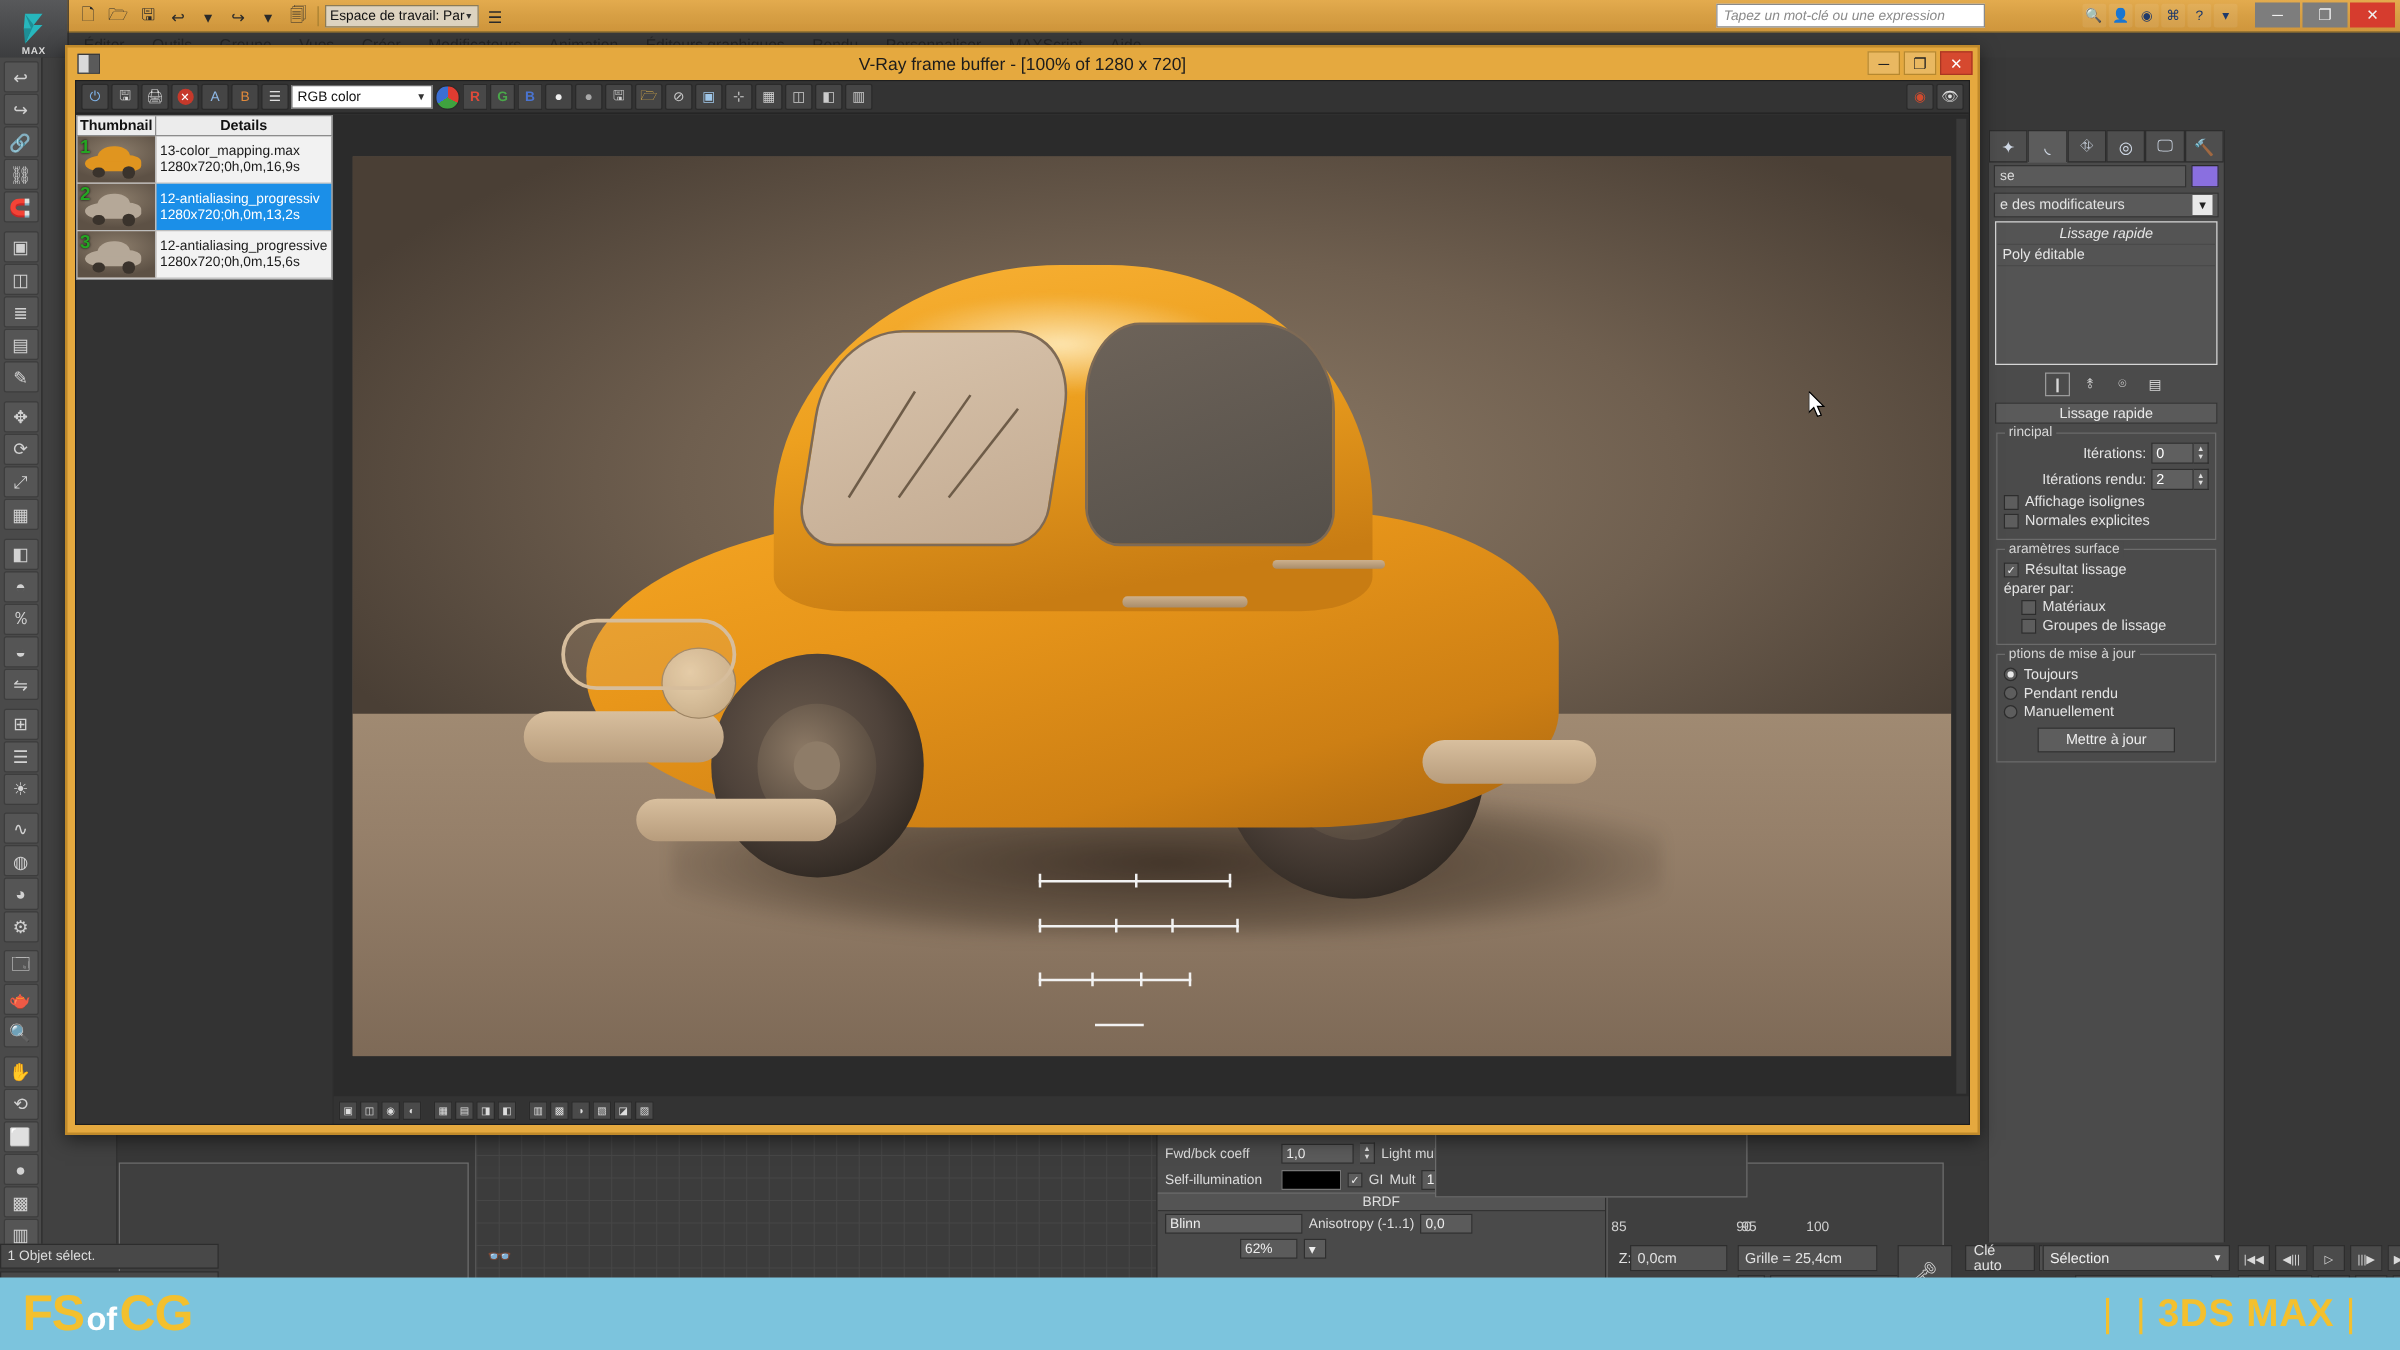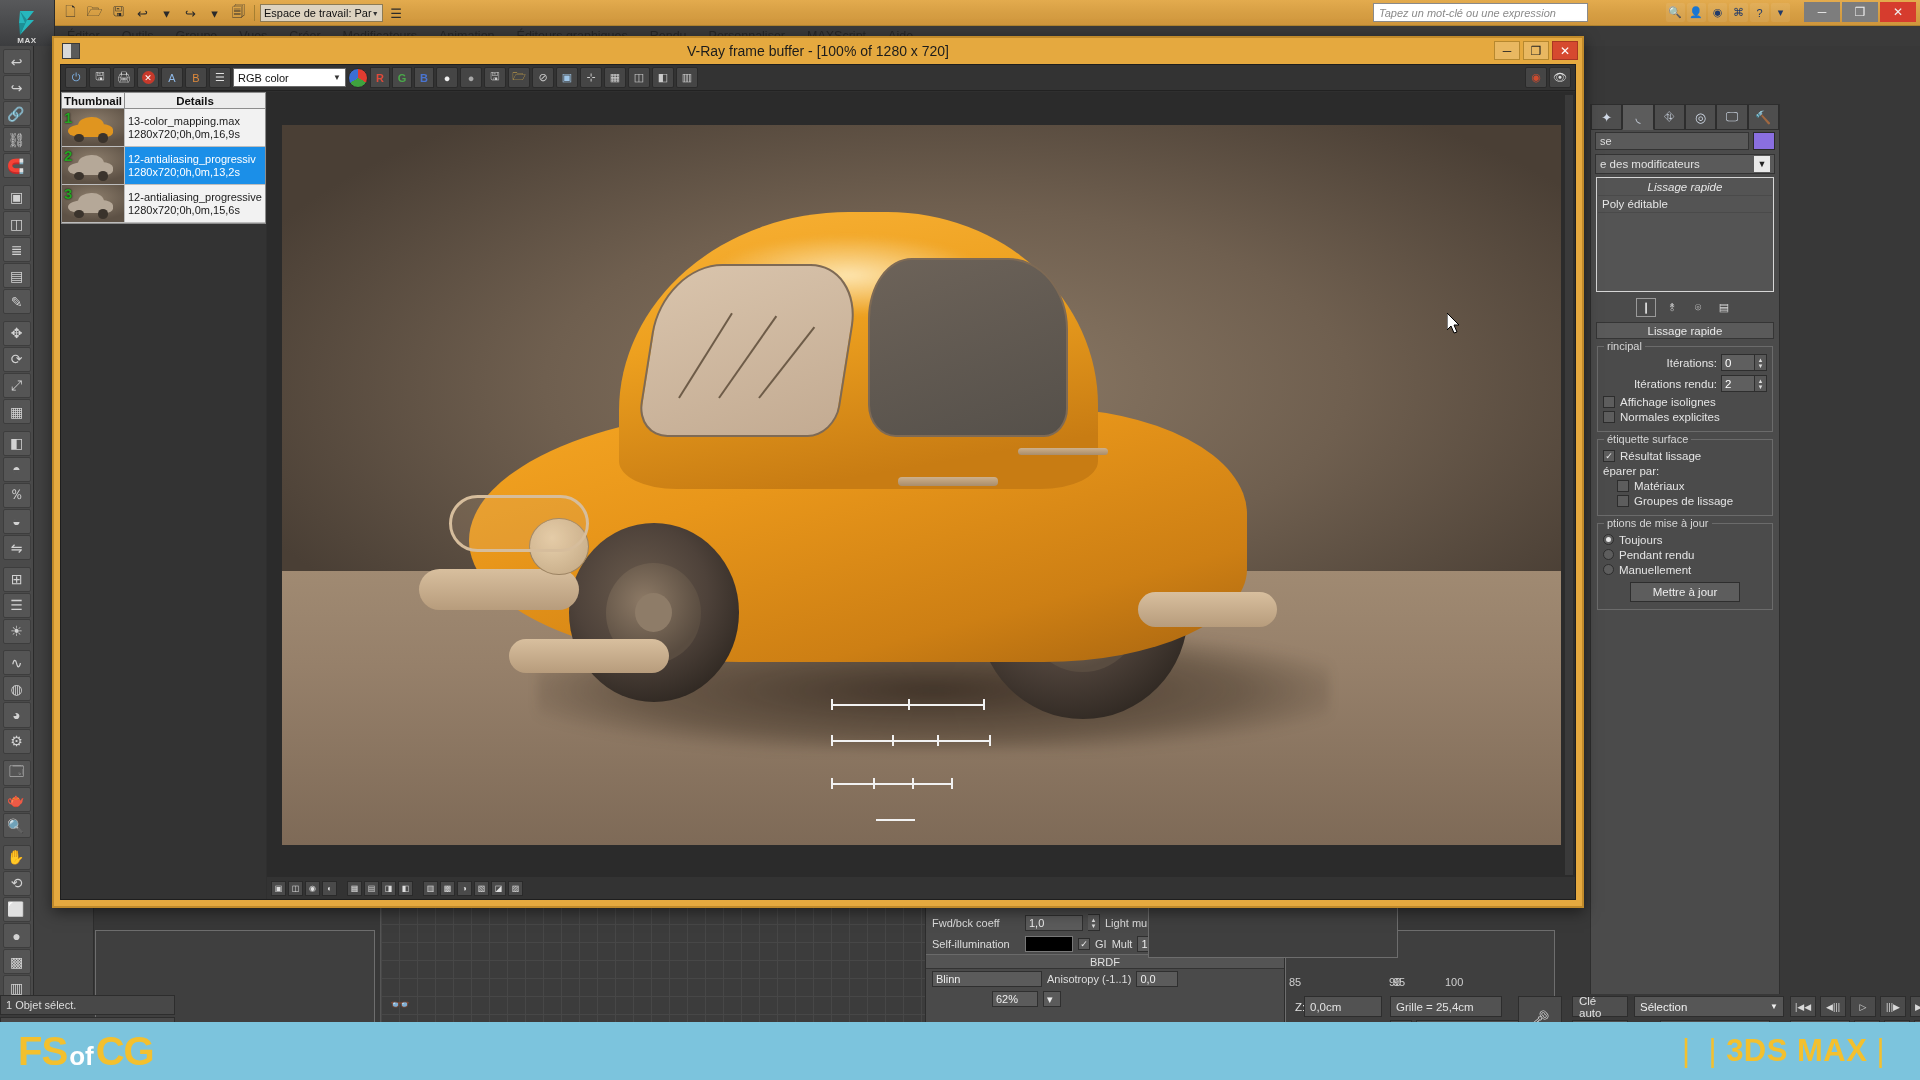--- a/index.html
+++ b/index.html
@@ -484,21 +484,21 @@
         <span class="cbox"></span>
         <span class="cblabel">Affichage isolignes</span>
       </div>
       <div class="cbrow">
         <span class="cbox"></span>
         <span class="cblabel">Normales explicites</span>
       </div>
     </div>
 
     <div class="group">
-      <span class="gtitle">étiquette surface</span>
+      <span class="gtitle">aramètres surface</span>
       <div class="cbrow">
         <span class="cbox">✓</span>
         <span class="cblabel">Résultat lissage</span>
       </div>
       <div class="cblabel" style="margin:3px 0">éparer par:</div>
       <div class="cbrow" style="margin-left:14px">
         <span class="cbox"></span>
         <span class="cblabel">Matériaux</span>
       </div>
       <div class="cbrow" style="margin-left:14px">
@@ -546,21 +546,21 @@
   <div class="sb-group" style="left:1390px;top:996px;">
     <span class="sb-fld" style="width:112px">Grille = 25,4cm</span>
   </div>
   <div class="sb-group" style="left:1390px;top:1020px;">
     <span class="sb-ic">❏</span>
     <span class="sb-btn" style="width:112px">Ajout étiquette tps</span>
   </div>
   <div class="sb-group" style="left:1518px;top:996px;flex-direction:column;gap:3px;">
     <span class="sb-ic" style="width:44px;height:44px;font-size:16px">🗝</span>
   </div>
-  <div class="sb-group" style="left:1572px;top:996px;flex-direction:column;align-items:flex-start;gap:3px;">
+  <div class="sb-group" style="left:1572px;top:996px;flex-direction:row;align-items:flex-start;gap:3px;">
     <span class="sb-btn" style="width:56px">Clé auto</span>
     <span class="sb-btn" style="width:56px">Déf. clé</span>
   </div>
   <div class="sb-group" style="left:1634px;top:996px;">
     <span class="sb-combo">
       <span>Sélection</span>
       <span class="dd">▼</span>
     </span>
   </div>
   <div class="sb-group" style="left:1634px;top:1020px;">

